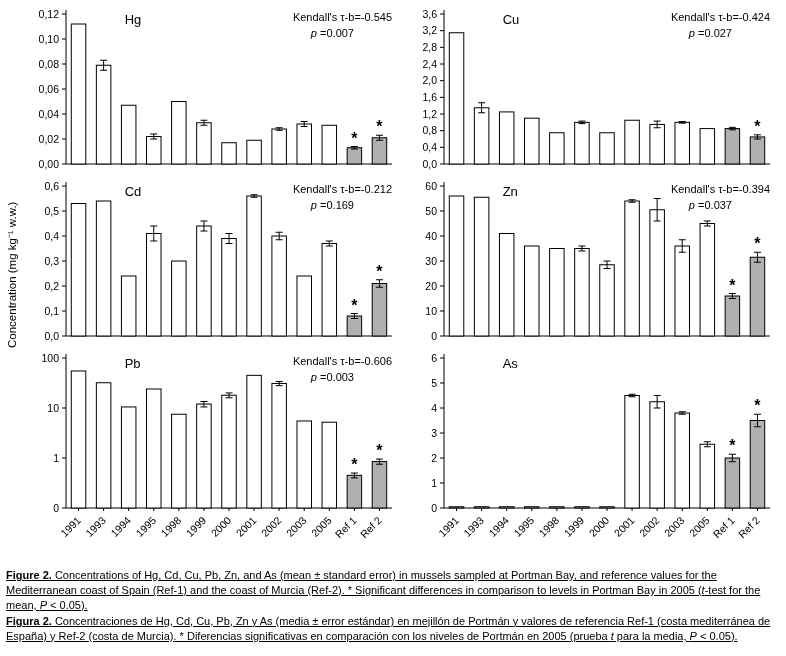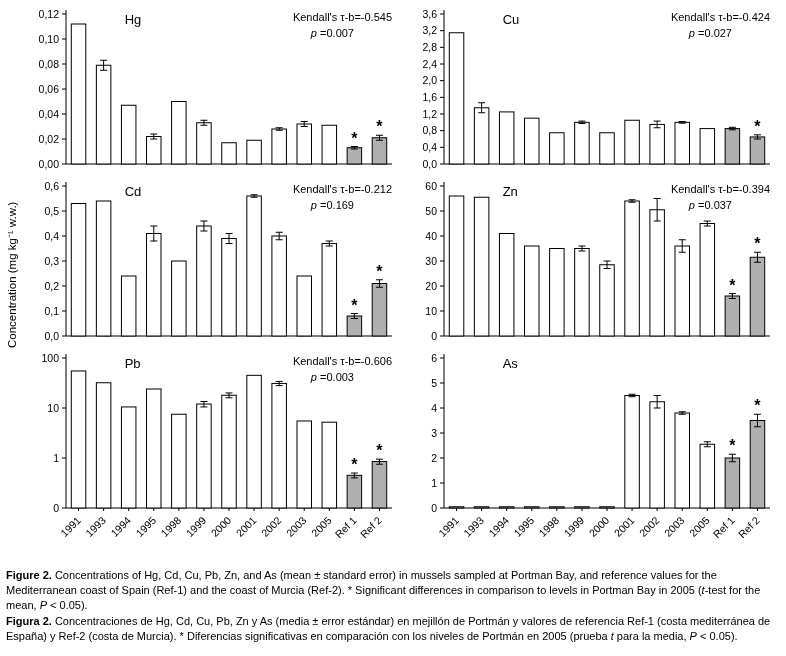--- a/index.html
+++ b/index.html
@@ -20,21 +20,21 @@
     font-size: 11.5px;
     width: 18px;
     height: 545px;
     color: #000;
   }
   .chart-grid {
     display: grid;
     grid-template-columns: 378px 378px;
   }
   .chart-grid svg { display: block; }
-  .captions { padding: 4px 4px 0 2px; }
+  .captions { padding: 4px 4px 0 2px; text-decoration: underline; }
   .captions p { margin: 0 0 1px 0; font-size: 11px; line-height: 1.36; }
 </style>
 </head>
 <body>
 
 <div class="page">
   <div class="figure-area">
     <div class="ylabel">Concentration (mg kg⁻¹ w.w.)</div>
     <div class="chart-grid" id="chart-grid">
         <svg width="378" height="172" viewBox="0 0 378 172" font-family="&quot;Liberation Sans&quot;, sans-serif">

